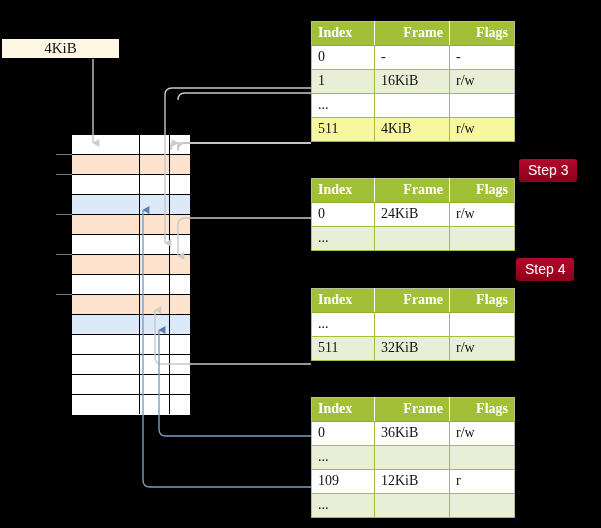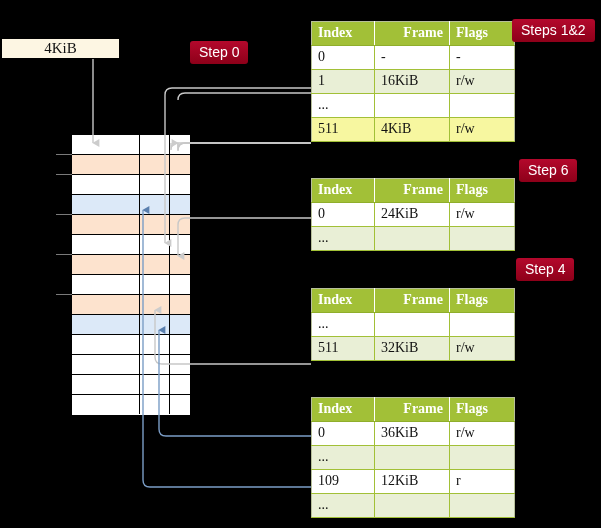--- a/index.html
+++ b/index.html
@@ -121,21 +121,21 @@
     background: #a2c037;
     color: #ffffff;
     font-weight: bold;
     text-align: left;
     padding: 3px 6px 4px 6px;
     border-right: 1px solid #ffffff;
     border-bottom: 1px solid #8fae2b;
     font-size: 14px;
     white-space: nowrap;
   }
-  .ptable th:last-child { border-right: none; }
+  .ptable th:last-child { border-right: none; text-align: right; }
   .ptable td {
     padding: 3px 6px 4px 6px;
     border-right: 1px solid #a2c037;
     border-bottom: 1px solid #a2c037;
     color: #111111;
     white-space: nowrap;
     height: 16px;
     vertical-align: middle;
   }
   .ptable td:last-child { border-right: none; }
@@ -319,26 +319,20 @@
           <td class="c-flags">r</td>
         </tr>
         <tr class="even">
           <td class="c-index">...</td>
           <td class="c-frame"></td>
           <td class="c-flags"></td>
         </tr>
       </tbody>
     </table>
 
-  <div class="badge badge-step0">
-    <span>Step 0</span>
-  </div>
-  <div class="badge badge-steps12">
-    <span>Steps 1&amp;2</span>
-  </div>
   <div class="badge badge-step3">
-    <span>Step 6</span>
+    <span>Step 3</span>
   </div>
   <div class="badge badge-step4">
     <span>Step 4</span>
   </div>
 
 </div>
 
 </body></html>

